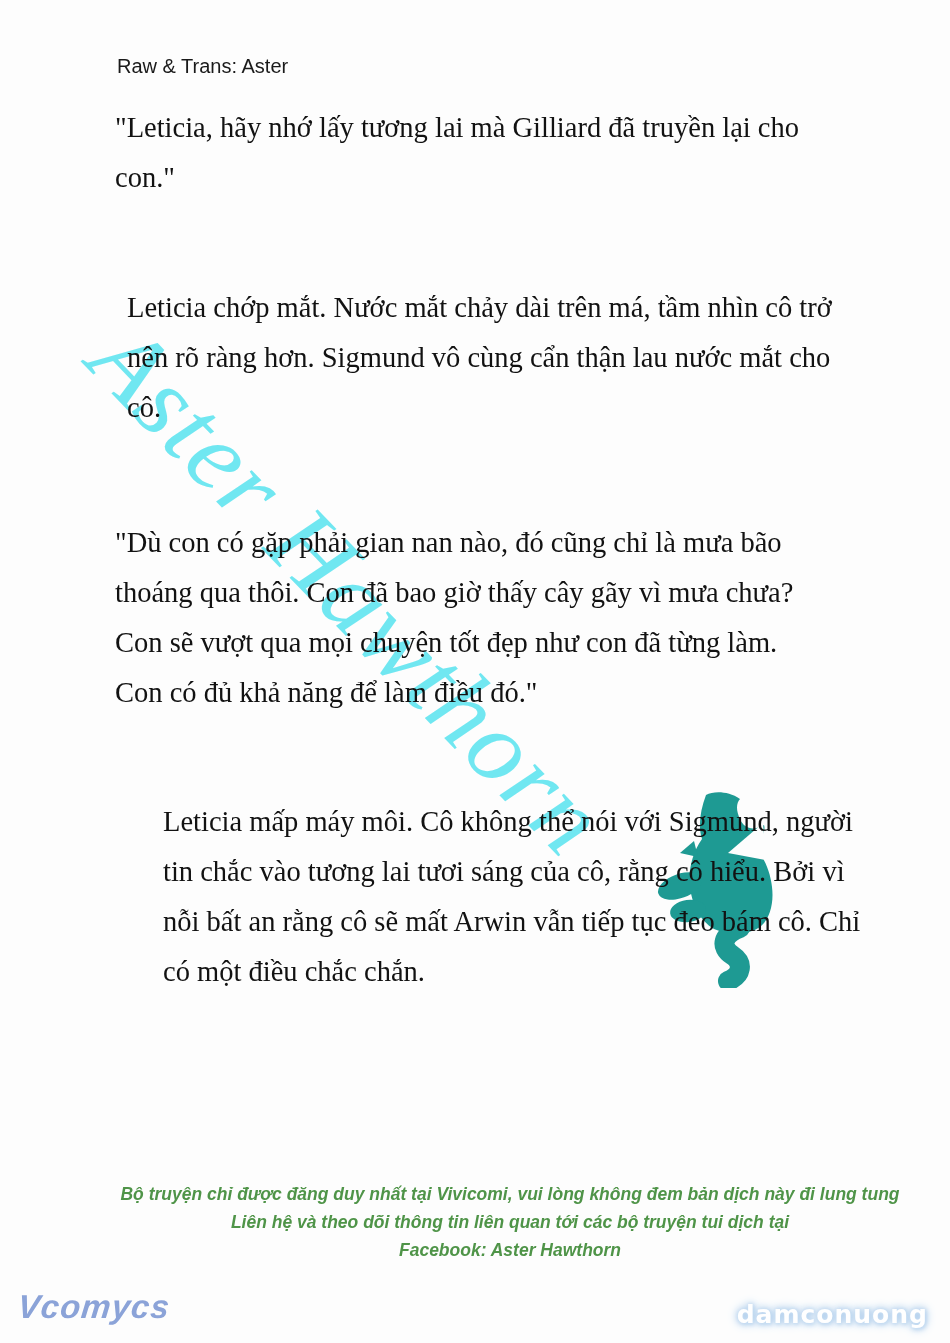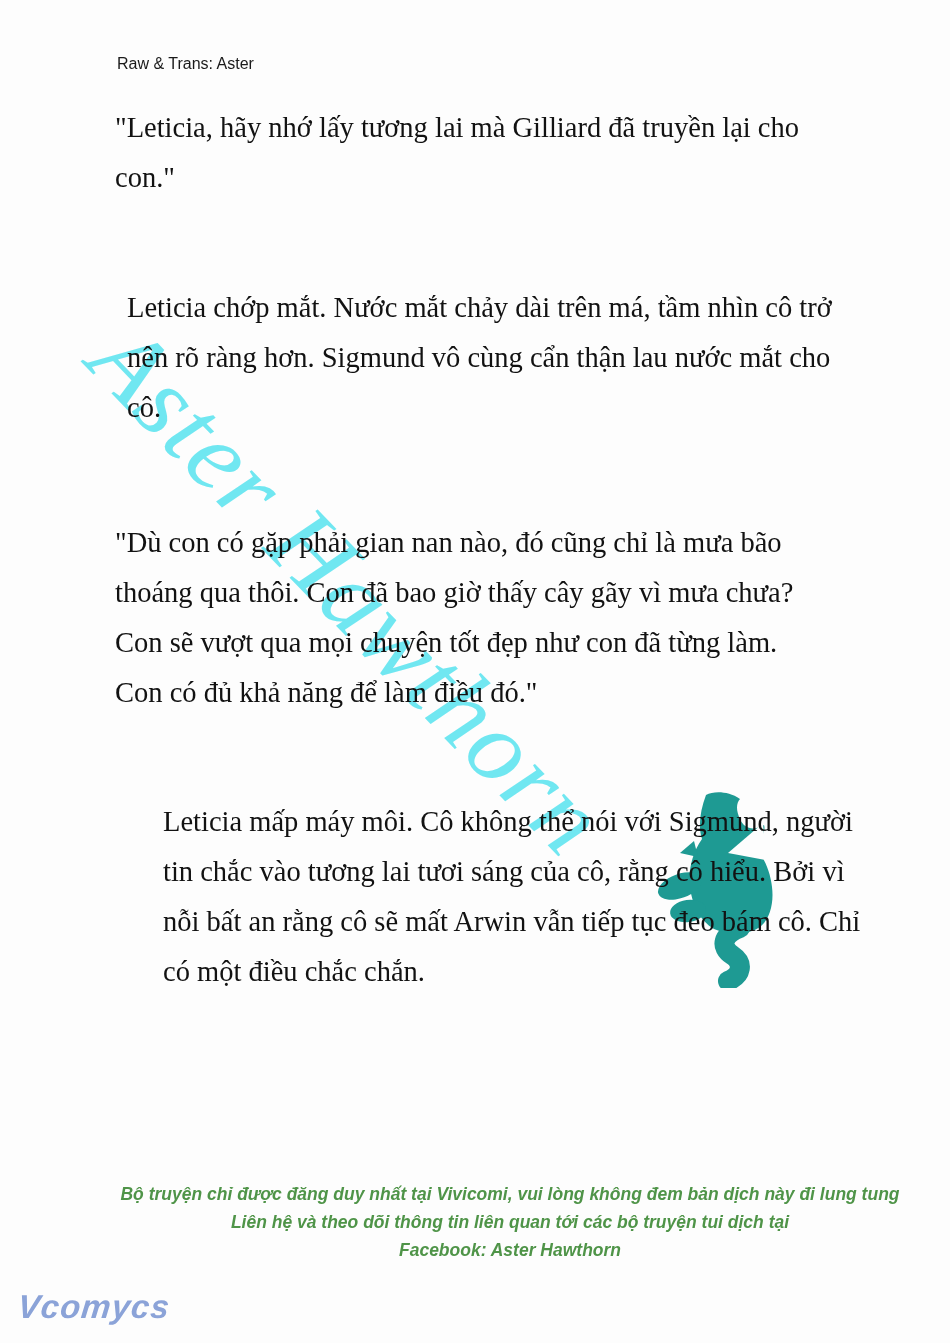--- a/index.html
+++ b/index.html
@@ -10,21 +10,21 @@
     background: #fdfdfd;
     overflow: hidden;
     font-family: "Liberation Serif", "DejaVu Serif", serif;
     color: #151515;
   }
   .credit-header {
     position: absolute;
     left: 117px;
     top: 55px;
     font-family: "Liberation Sans", "DejaVu Sans", sans-serif;
-    font-size: 16px;
+    font-size: 20px;
     color: #1a1a1a;
     z-index: 3;
   }
   .para {
     position: absolute;
     left: 115px;
     font-size: 28.5px;
     line-height: 50px;
     white-space: pre;
     color: #121212;
@@ -146,14 +146,15 @@
 có một điều chắc chắn.</div>
 
   <div class="footer-note">
     <div>Bộ truyện chỉ được đăng duy nhất tại Vivicomi, vui lòng không đem bản dịch này đi lung tung</div>
     <div>Liên hệ và theo dõi thông tin liên quan tới các bộ truyện tui dịch tại</div>
     <div>Facebook: Aster Hawthorn</div>
   </div>
 
   <div class="vcomycs-logo">Vcomycs</div>
 
+  <div class="site-tag">damconuong</div>
 
 </div>
 
 </body></html>

